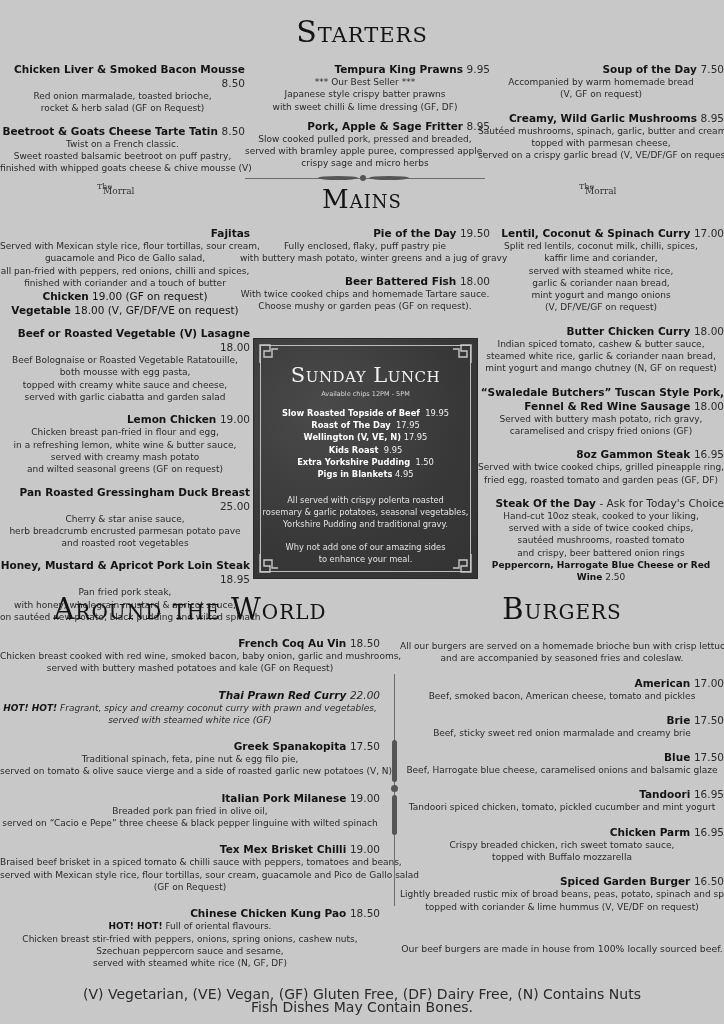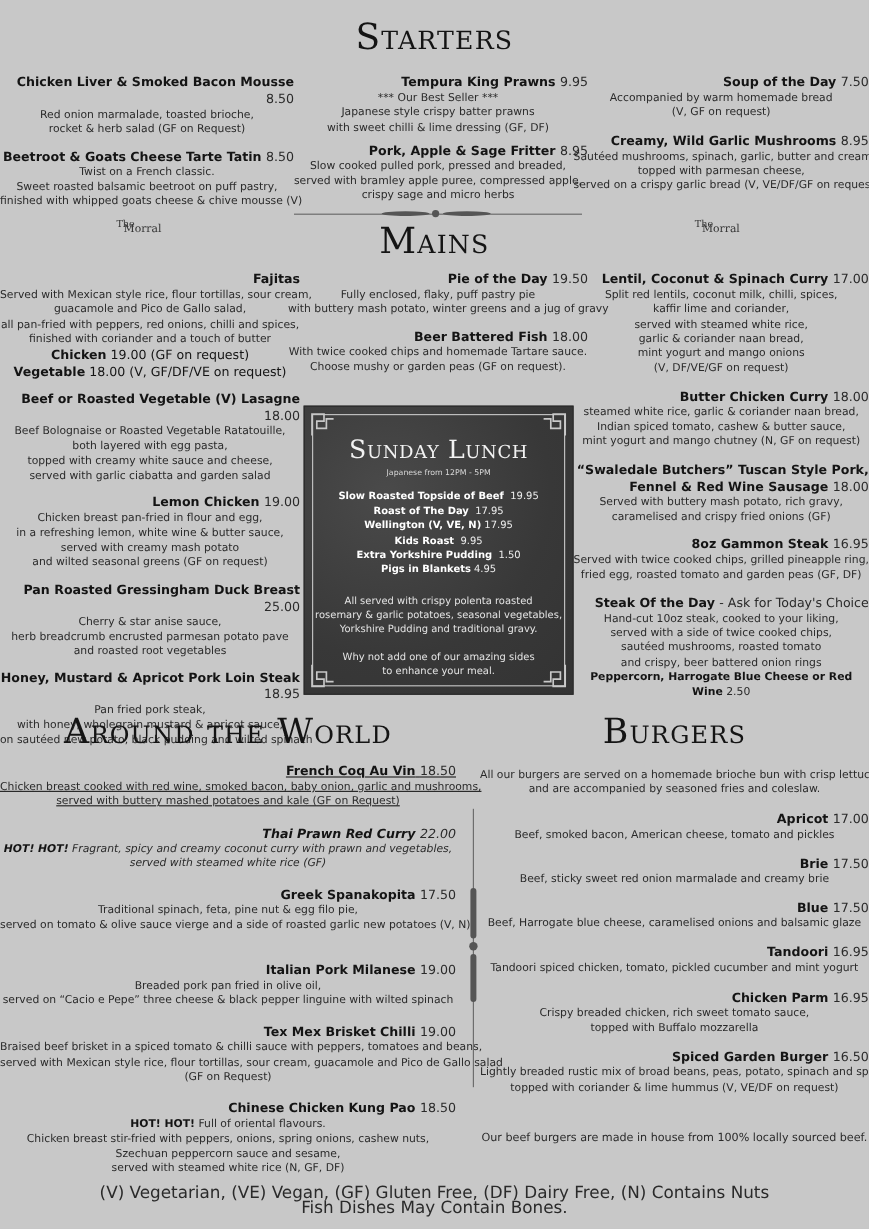--- a/index.html
+++ b/index.html
@@ -125,39 +125,39 @@
 
 <div class="abs logo" style="left:97px; top:182px;">
   <div>The</div>
   <div class="big-m" style="margin-top:-4px; margin-left:6px; font-size:9px;">Morral</div>
 </div>
 <div class="abs logo" style="left:579px; top:182px;">
   <div>The</div>
   <div class="big-m" style="margin-top:-4px; margin-left:6px; font-size:9px;">Morral</div>
 </div>
 
-<div class="abs title" style="left:0; width:724px; top:184px; font-size:30px;">Mains</div>
+<div class="abs title" style="left:0; width:724px; top:184px; font-size:26px;">Mains</div>
 
 <div class="abs col" style="left:0; width:250px; top:226px;">
   <div class="item">
     <div class="name">Fajitas</div>
     <div class="desc">
         <div>Served with Mexican style rice, flour tortillas, sour cream,</div>
         <div>guacamole and Pico de Gallo salad,</div>
         <div>all pan-fried with peppers, red onions, chilli and spices,</div>
         <div>finished with coriander and a touch of butter</div>
       </div>
     <div class="big"><b>Chicken</b> <span>19.00</span> <span>(GF on request)</span></div>
     <div class="big"><b>Vegetable</b> <span>18.00</span> <span>(V, GF/DF/VE on request)</span></div>
   </div>
   <div class="item">
     <div class="name"><span>Beef or Roasted Vegetable (V) Lasagne</span> <span class="price">18.00</span></div>
     <div class="desc">
         <div>Beef Bolognaise or Roasted Vegetable Ratatouille,</div>
-        <div>both layered with egg pasta,</div>
+        <div>both mousse with egg pasta,</div>
         <div>topped with creamy white sauce and cheese,</div>
         <div>served with garlic ciabatta and garden salad</div>
       </div>
   </div>
   <div class="item">
     <div class="name"><span>Lemon Chicken</span> <span class="price">19.00</span></div>
     <div class="desc">
         <div>Chicken breast pan-fried in flour and egg,</div>
         <div>in a refreshing lemon, white wine &amp; butter sauce,</div>
         <div>served with creamy mash potato</div>
@@ -208,21 +208,21 @@
       <path d="M2 20 V2 H12 V8 H6 V14 H14 V6 H20" fill="none" stroke="#c8c8c8" stroke-width="1.4"></path>
     </svg>
   <svg class="corner" style="left:4px; bottom:4px; transform:scaleY(-1);" viewBox="0 0 22 22">
       <path d="M2 20 V2 H12 V8 H6 V14 H14 V6 H20" fill="none" stroke="#c8c8c8" stroke-width="1.4"></path>
     </svg>
   <svg class="corner" style="right:4px; bottom:4px; transform:scale(-1,-1);" viewBox="0 0 22 22">
       <path d="M2 20 V2 H12 V8 H6 V14 H14 V6 H20" fill="none" stroke="#c8c8c8" stroke-width="1.4"></path>
     </svg>
 
   <div class="abs board-title" style="left:0; right:0; top:24px;">Sunday Lunch</div>
-  <div class="abs small" style="left:0; right:0; top:51px;">Japanese from 12PM - 5PM</div>
+  <div class="abs small" style="left:0; right:0; top:51px;">Available chips 12PM - 5PM</div>
   <div class="abs" style="left:0; right:0; top:68px;">
     <div class="line"><b>Slow Roasted Topside of Beef</b>&nbsp; <span>19.95</span></div>
     <div class="line"><b>Roast of The Day</b>&nbsp; <span>17.95</span></div>
     <div class="line"><b>Wellington (V, VE, N)</b> <span>17.95</span></div>
     <div class="line"><b>Kids Roast</b>&nbsp; <span>9.95</span></div>
     <div class="line"><b>Extra Yorkshire Pudding</b>&nbsp; <span>1.50</span></div>
     <div class="line"><b>Pigs in Blankets</b> <span>4.95</span></div>
   </div>
   <div class="abs" style="left:0; right:0; top:155px;">
     <div class="para">All served with crispy polenta roasted</div>
@@ -243,22 +243,22 @@
         <div>kaffir lime and coriander,</div>
         <div>served with steamed white rice,</div>
         <div>garlic &amp; coriander naan bread,</div>
         <div>mint yogurt and mango onions</div>
         <div>(V, DF/VE/GF on request)</div>
       </div>
   </div>
   <div class="item" style="margin-bottom:10px;">
     <div class="name"><span>Butter Chicken Curry</span> <span class="price">18.00</span></div>
     <div class="desc">
+        <div>Indian spiced tomato, cashew &amp; butter sauce,</div>
         <div>steamed white rice, garlic &amp; coriander naan bread,</div>
-        <div>Indian spiced tomato, cashew &amp; butter sauce,</div>
         <div>mint yogurt and mango chutney (N, GF on request)</div>
       </div>
   </div>
   <div class="item" style="margin-bottom:10px;">
     <div class="name">“Swaledale Butchers” Tuscan Style Pork,</div>
     <div class="name"><span>Fennel &amp; Red Wine Sausage</span> <span class="price">18.00</span></div>
     <div class="desc">
         <div>Served with buttery mash potato, rich gravy,</div>
         <div>caramelised and crispy fried onions (GF)</div>
       </div>
@@ -278,35 +278,35 @@
         <div>sautéed mushrooms, roasted tomato</div>
         <div>and crispy, beer battered onion rings</div>
       </div>
     <div><span class="sub-bold">Peppercorn, Harrogate Blue Cheese or Red Wine</span> <span>2.50</span></div>
   </div>
 </div>
 
 <div class="abs title" style="left:0; width:380px; top:592px; font-size:29px;">Around the World</div>
 
 <div class="abs col" style="left:0; width:380px; top:636px;">
-  <div class="item" style="margin-bottom:13px;text-decoration:underline;">
+  <div class="item" style="margin-bottom:13px;">
     <div class="name"><span>French Coq Au Vin</span> <span class="price">18.50</span></div>
     <div class="desc">
         <div>Chicken breast cooked with red wine, smoked bacon, baby onion, garlic and mushrooms,</div>
         <div>served with buttery mashed potatoes and kale (GF on Request)</div>
       </div>
   </div>
   <div class="item" style="margin-bottom:13px;font-style:italic;">
     <div class="name"><span>Thai Prawn Red Curry</span> <span class="price">22.00</span></div>
     <div class="desc">
         <div><span class="hot">HOT! HOT!</span> <span>Fragrant, spicy and creamy coconut curry with prawn and vegetables,</span></div>
         <div>served with steamed white rice (GF)</div>
       </div>
   </div>
-  <div class="item" style="margin-bottom:24px;">
+  <div class="item" style="margin-bottom:13px;">
     <div class="name"><span>Greek Spanakopita</span> <span class="price">17.50</span></div>
     <div class="desc">
         <div>Traditional spinach, feta, pine nut &amp; egg filo pie,</div>
         <div>served on tomato &amp; olive sauce vierge and a side of roasted garlic new potatoes (V, N)</div>
       </div>
   </div>
   <div class="item" style="margin-bottom:13px;">
     <div class="name"><span>Italian Pork Milanese</span> <span class="price">19.00</span></div>
     <div class="desc">
         <div>Breaded pork pan fried in olive oil,</div>
@@ -338,21 +338,21 @@
 <div class="abs flourish" style="left:392px; top:795px; width:5px; height:40px; border-radius:3px;"></div>
 
 <div class="abs title" style="left:400px; width:324px; top:592px; font-size:29px;">Burgers</div>
 
 <div class="abs col" style="left:400px; width:324px; top:640px;">
   <div class="desc" style="margin-bottom:11px;">
       <div>All our burgers are served on a homemade brioche bun with crisp lettuce,</div>
       <div>and are accompanied by seasoned fries and coleslaw.</div>
     </div>
   <div class="item" style="margin-bottom:11px;">
-    <div class="name"><span>Apricot</span> <span class="price">17.00</span></div>
+    <div class="name"><span>American</span> <span class="price">17.00</span></div>
     <div class="desc">
         <div>Beef, smoked bacon, American cheese, tomato and pickles</div>
       </div>
   </div>
   <div class="item" style="margin-bottom:11px;">
     <div class="name"><span>Brie</span> <span class="price">17.50</span></div>
     <div class="desc">
         <div>Beef, sticky sweet red onion marmalade and creamy brie</div>
       </div>
   </div>

